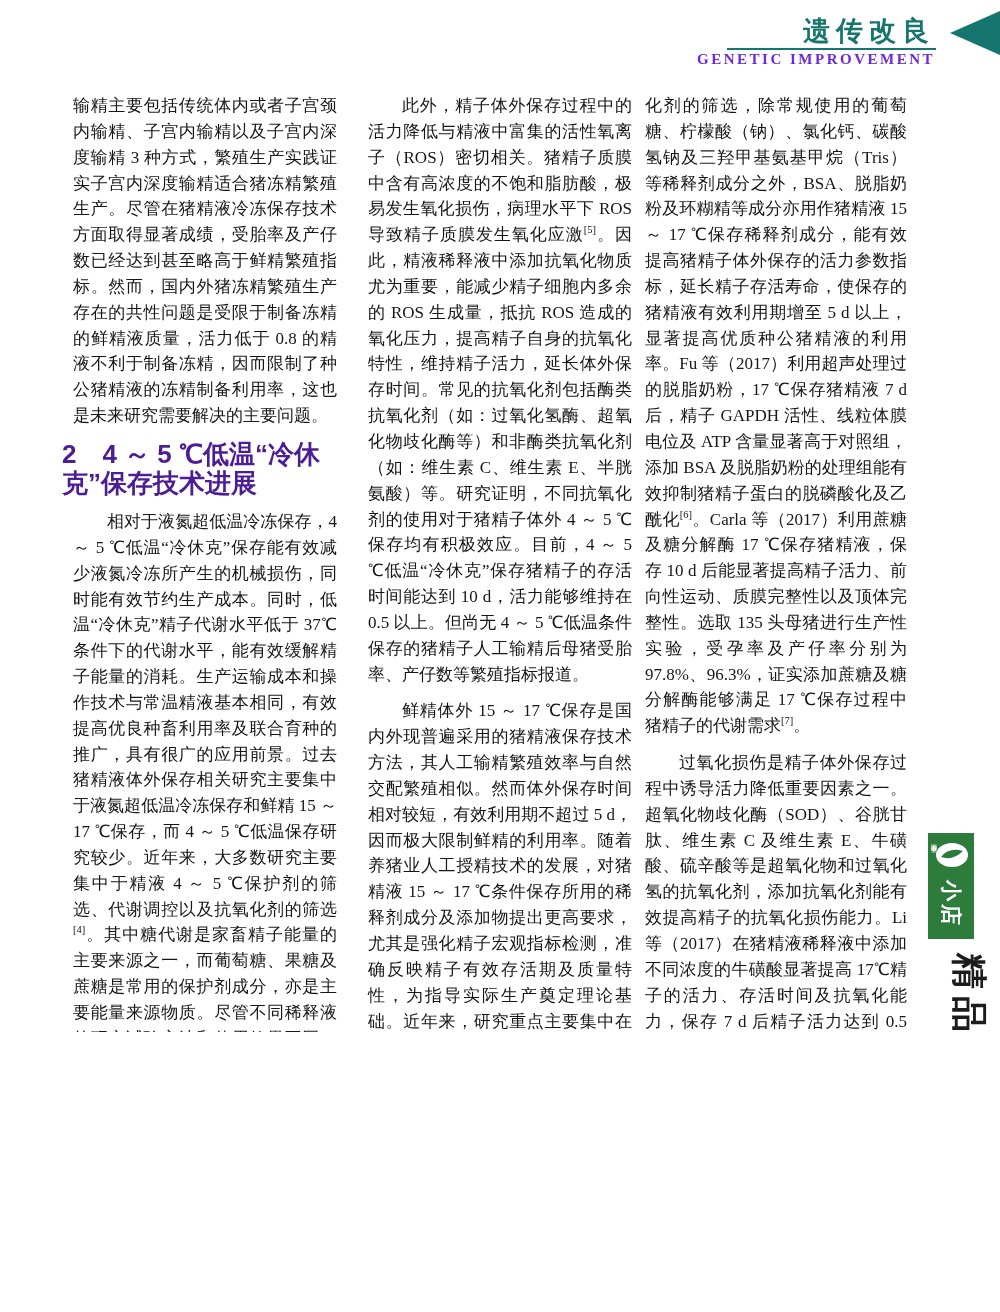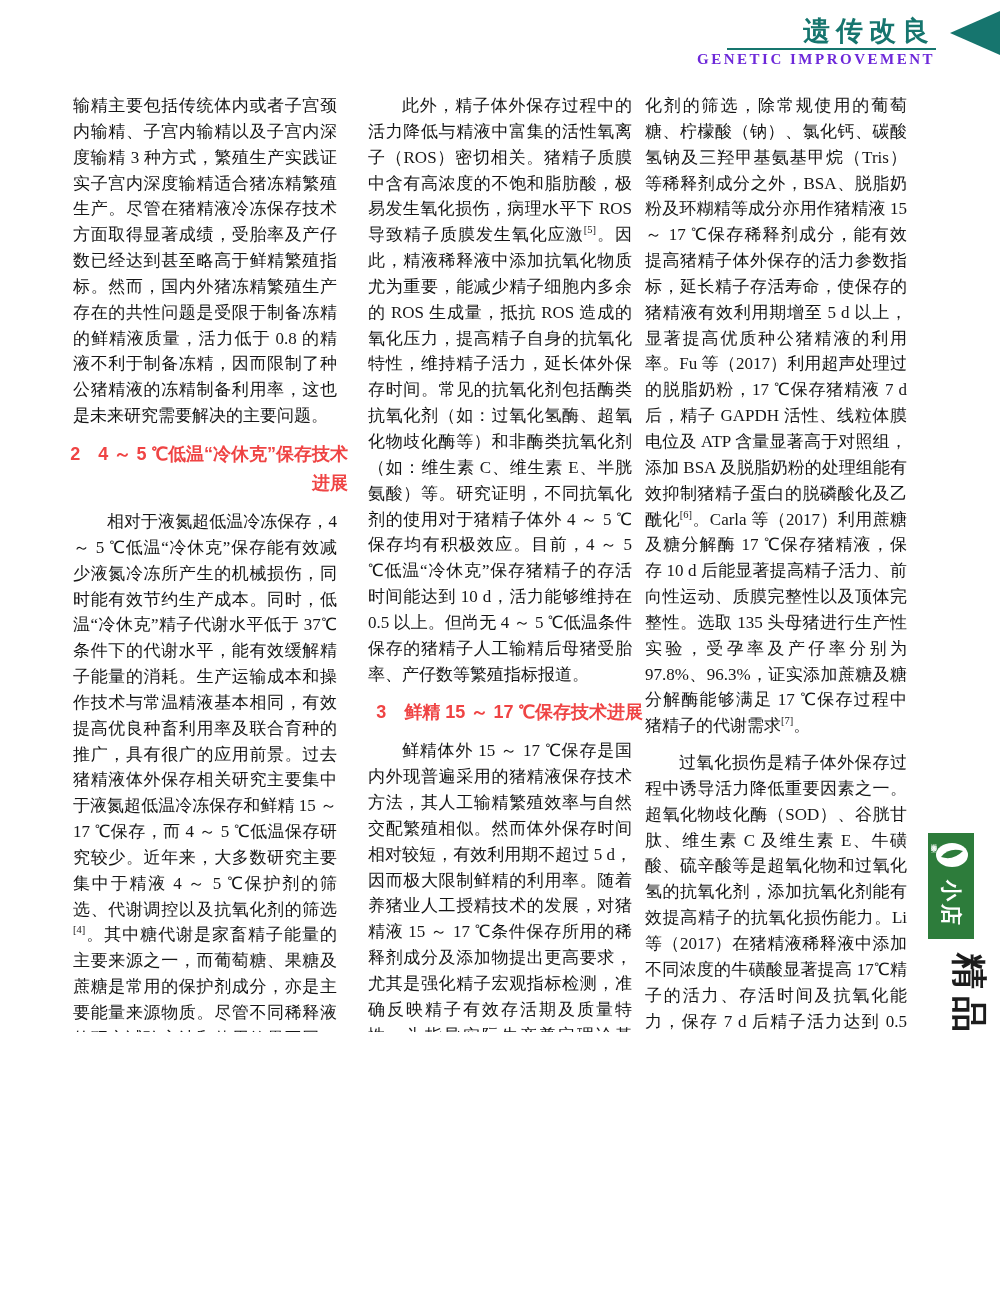--- a/index.html
+++ b/index.html
@@ -30,22 +30,22 @@
     font-size:17px; line-height:25.85px; text-align:justify; text-justify:inter-ideograph;
   }
   .col-1 { left:62px; }
   .col-2 { left:357px; }
   .col-3 { left:634px; width:284px; }
   .body-para { margin:11px; text-indent:2em; }
   .body-para.cont { text-indent:0; }
   .body-para sup { font-size:10.5px; line-height:0; }
   .section-heading {
     font-family:"Liberation Sans", sans-serif; font-weight:bold;
-    font-size:18px; line-height:29px; color:#ef4444;
-    text-align:right; margin:3px 0 3px 0;
+    font-size:26px; line-height:29px; color:#4c1d95;
+    text-align:left; margin:3px 0 3px 0;
   }
   
   .badge {
     position:absolute; left:928px; top:833px; width:46px; height:106px;
     background:#2d7c3b;
   }
   .badge-oval {
     position:absolute; top:10px; left:8px; width:32px; height:24px;
     background:#ffffff; border-radius:50%; overflow:hidden;
   }
@@ -90,21 +90,20 @@
   <div class="corner-triangle"></div>
 
   <div class="col col-1">
     <p class="body-para cont">输精主要包括传统体内或者子宫颈内输精、子宫内输精以及子宫内深度输精 3 种方式，繁殖生产实践证实子宫内深度输精适合猪冻精繁殖生产。尽管在猪精液冷冻保存技术方面取得显著成绩，受胎率及产仔数已经达到甚至略高于鲜精繁殖指标。然而，国内外猪冻精繁殖生产存在的共性问题是受限于制备冻精的鲜精液质量，活力低于 0.8 的精液不利于制备冻精，因而限制了种公猪精液的冻精制备利用率，这也是未来研究需要解决的主要问题。</p>
     <h2 class="section-heading">2　4 ～ 5 ℃低温“冷休克”保存技术进展</h2>
     <p class="body-para">相对于液氮超低温冷冻保存，4 ～ 5 ℃低温“冷休克”保存能有效减少液氮冷冻所产生的机械损伤，同时能有效节约生产成本。同时，低温“冷休克”精子代谢水平低于 37℃条件下的代谢水平，能有效缓解精子能量的消耗。生产运输成本和操作技术与常温精液基本相同，有效提高优良种畜利用率及联合育种的推广，具有很广的应用前景。过去猪精液体外保存相关研究主要集中于液氮超低温冷冻保存和鲜精 15 ～ 17 ℃保存，而 4 ～ 5 ℃低温保存研究较少。近年来，大多数研究主要集中于精液 4 ～ 5 ℃保护剂的筛选、代谢调控以及抗氧化剂的筛选<sup>[4]</sup>。其中糖代谢是家畜精子能量的主要来源之一，而葡萄糖、果糖及蔗糖是常用的保护剂成分，亦是主要能量来源物质。尽管不同稀释液的研究试验方法和使用效果不同，其组成主要由葡萄糖、果糖、柠檬酸（钠）、乙二胺四乙酸（EDTA）、氯化钙、碳酸氢钠等成分构成，作用包括营养、pH 调控、缓冲性、渗透压和低温保护性能等。目前，脱脂奶粉的加工工艺已经达到先进水平，有害细菌数已完全符合世界卫生组织标准，所以较多研究者倾向于向精液稀释液中添加脱脂奶粉。Pagl 等 (2006) 研究证实，在精液 4 ～ 5 ℃保存添加脱脂奶粉可以有效维持精子活力约两周，甚至在 4 ～ 5 ℃条件下保存猪精液脱脂奶粉的效果要优于全乳，故脱脂奶粉在猪精液稀释液中的应用更加广泛。研究证实，</p>
   </div>
 
   <div class="col col-2">
     <p class="body-para">此外，精子体外保存过程中的活力降低与精液中富集的活性氧离子（ROS）密切相关。猪精子质膜中含有高浓度的不饱和脂肪酸，极易发生氧化损伤，病理水平下 ROS 导致精子质膜发生氧化应激<sup>[5]</sup>。因此，精液稀释液中添加抗氧化物质尤为重要，能减少精子细胞内多余的 ROS 生成量，抵抗 ROS 造成的氧化压力，提高精子自身的抗氧化特性，维持精子活力，延长体外保存时间。常见的抗氧化剂包括酶类抗氧化剂（如：过氧化氢酶、超氧化物歧化酶等）和非酶类抗氧化剂（如：维生素 C、维生素 E、半胱氨酸）等。研究证明，不同抗氧化剂的使用对于猪精子体外 4 ～ 5 ℃保存均有积极效应。目前，4 ～ 5 ℃低温“冷休克”保存猪精子的存活时间能达到 10 d，活力能够维持在 0.5 以上。但尚无 4 ～ 5 ℃低温条件保存的猪精子人工输精后母猪受胎率、产仔数等繁殖指标报道。</p>
-    <h2 class="section-heading">3　鲜精 15 ～ 17 ℃保存技术进展</h2>
     <p class="body-para">鲜精体外 15 ～ 17 ℃保存是国内外现普遍采用的猪精液保存技术方法，其人工输精繁殖效率与自然交配繁殖相似。然而体外保存时间相对较短，有效利用期不超过 5 d，因而极大限制鲜精的利用率。随着养猪业人工授精技术的发展，对猪精液 15 ～ 17 ℃条件保存所用的稀释剂成分及添加物提出更高要求，尤其是强化精子宏观指标检测，准确反映精子有效存活期及质量特性，为指导实际生产奠定理论基础。近年来，研究重点主要集中在稀释剂成分及抗氧</p>
   </div>
 
   <div class="col col-3">
     <p class="body-para cont">化剂的筛选，除常规使用的葡萄糖、柠檬酸（钠）、氯化钙、碳酸氢钠及三羟甲基氨基甲烷（Tris）等稀释剂成分之外，BSA、脱脂奶粉及环糊精等成分亦用作猪精液 15 ～ 17 ℃保存稀释剂成分，能有效提高猪精子体外保存的活力参数指标，延长精子存活寿命，使保存的猪精液有效利用期增至 5 d 以上，显著提高优质种公猪精液的利用率。Fu 等（2017）利用超声处理过的脱脂奶粉，17 ℃保存猪精液 7 d 后，精子 GAPDH 活性、线粒体膜电位及 ATP 含量显著高于对照组，添加 BSA 及脱脂奶粉的处理组能有效抑制猪精子蛋白的脱磷酸化及乙酰化<sup>[6]</sup>。Carla 等（2017）利用蔗糖及糖分解酶 17 ℃保存猪精液，保存 10 d 后能显著提高精子活力、前向性运动、质膜完整性以及顶体完整性。选取 135 头母猪进行生产性实验，受孕率及产仔率分别为 97.8%、96.3%，证实添加蔗糖及糖分解酶能够满足 17 ℃保存过程中猪精子的代谢需求<sup>[7]</sup>。</p>
     <p class="body-para">过氧化损伤是精子体外保存过程中诱导活力降低重要因素之一。超氧化物歧化酶（SOD）、谷胱甘肽、维生素 C 及维生素 E、牛磺酸、硫辛酸等是超氧化物和过氧化氢的抗氧化剂，添加抗氧化剂能有效提高精子的抗氧化损伤能力。Li 等（2017）在猪精液稀释液中添加不同浓度的牛磺酸显著提高 17℃精子的活力、存活时间及抗氧化能力，保存 7 d 后精子活力达到 0.5 以上；Zhang 等（2016）在稀释剂中添加 5 mmol/L 谷胱甘肽，能有效延长猪精子 17℃保存的存活时间，显著提高精子活力、质膜及顶体完整性、抗氧化能力（T-AOC），降低 MDA 及 H₂O₂ 水平<sup>[8]</sup>。Zhang 等(2016) 在稀释剂中添加不同浓度的超氧化物歧化酶（SOD），其中浓度 200 U/mL SOD 处理组精子活力、质膜完整性及顶体完整性、T-AOC 显著提高，MDA 与 H₂O₂ 水平显著降低<sup>[8]</sup>。Fang 等（2017）研究证实，稀释剂中添加 80 μM 碘甲硫氨酸 (IM)17℃保存 6 d 后，精子活力、质膜及顶体完整性没有显著变化，但 80 μM 碘甲硫氨酸组产仔数明显高于对</p>
   </div>
 
   <div class="badge">
     <span class="badge-small-text">顺鑫农业</span>

